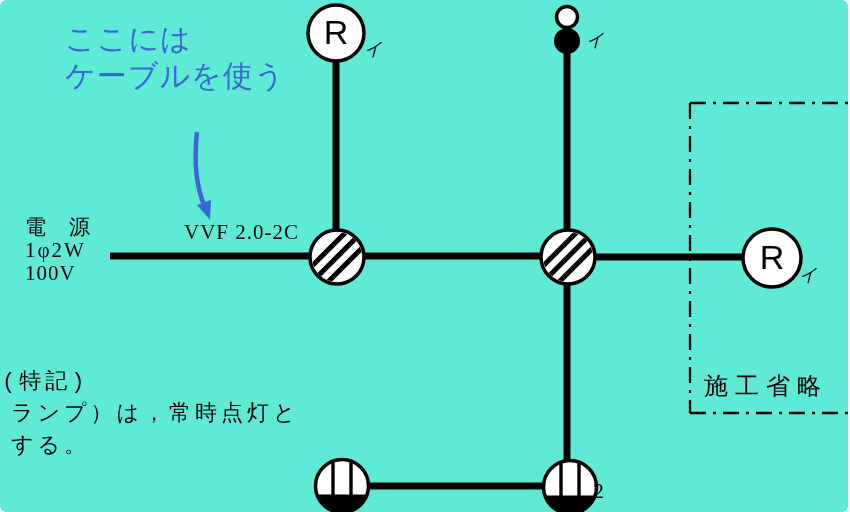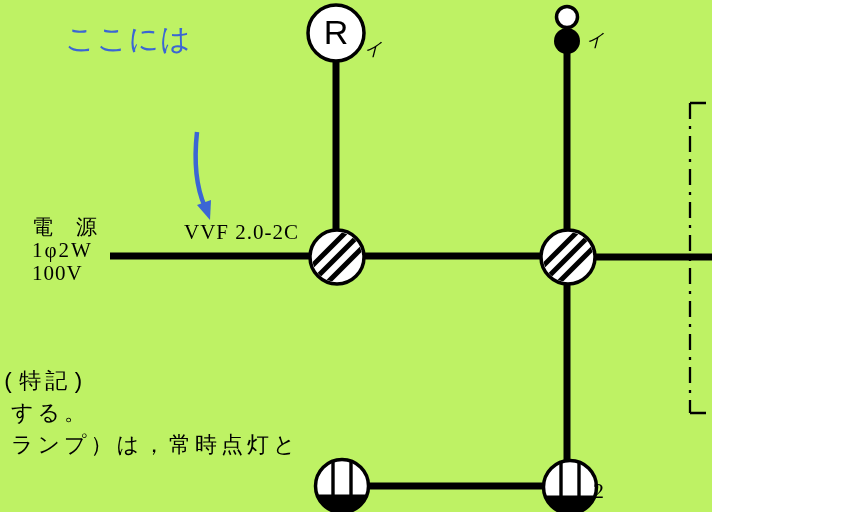--- a/index.html
+++ b/index.html
@@ -1,20 +1,21 @@
 <!DOCTYPE html>
 <html><head>
 <meta charset="utf-8">
 <style>
   html,body{margin:0;padding:0;background:#ffffff;}
   #stage{
-    position:relative;width:712px;height:512px;background:#bef264;
+    position:relative;width:848px;height:512px;background:#5eead4;
     overflow:hidden;
     font-family:"Liberation Serif","DejaVu Serif",serif;
     color:#000;
+    border-radius:6px;
   }
   #diagram-svg{position:absolute;left:0;top:0;}
   .abs{position:absolute;white-space:nowrap;}
   .note-line{
     font-family:"Liberation Sans","DejaVu Sans",sans-serif;
     font-size:30px;line-height:37px;color:#3b66d4;letter-spacing:1px;
   }
   .serif-label{font-size:21px;line-height:23px;letter-spacing:1px;}
   .cable-label{font-size:21px;letter-spacing:1px;}
   .r-letter{
@@ -102,40 +103,42 @@
       <circle cx="570" cy="487" r="26.5" fill="#fff" stroke="#000" stroke-width="3.5"></circle>
       <path d="M594.5,497 A 26.5 26.5 0 0 1 545.5,497 Z" fill="#000"></path>
       <line x1="545.5" y1="497" x2="594.5" y2="497" stroke="#000" stroke-width="3"></line>
       <line x1="561" y1="463" x2="561" y2="497" stroke="#000" stroke-width="3.4"></line>
       <line x1="579" y1="463" x2="579" y2="497" stroke="#000" stroke-width="3.4"></line>
     </g>
   </svg>
 
   <div class="abs" style="left:65px;top:20px;">
     <div class="note-line">ここには</div>
+    <div class="note-line">ケーブルを使う</div>
   </div>
 
-  <div class="abs" style="left:32px;top:216px;">
+  <div class="abs" style="left:25px;top:216px;">
     <div class="serif-label">電　源</div>
     <div class="serif-label" style="letter-spacing:2px;">1φ2W</div>
     <div class="serif-label">100V</div>
   </div>
 
   <div class="abs cable-label" style="left:156px;top:220px;margin-left:28px;">VVF 2.0-2C</div>
 
   <div class="abs r-letter" style="left:336px;top:33px;">R</div>
   <div class="abs mark" style="left:364px;top:37px;">イ</div>
 
   <div class="abs mark" style="left:586px;top:28px;">イ</div>
 
   <div class="abs r-letter" style="left:772px;top:258px;">R</div>
   <div class="abs mark" style="left:799px;top:263px;">イ</div>
 
   <div class="abs count-label" style="left:593px;top:478px;">2</div>
 
+  <div class="abs omission-label" style="left:704px;top:370px;">施工省略</div>
 
   <div class="abs notes" style="left:2px;top:367px;font-family:Liberation Mono, monospace;">
     <div>(特記)</div>
+    <div class="body">ランプ）は，常時点灯と</div>
     <div class="body">する。</div>
-    <div class="body">ランプ）は，常時点灯と</div>
   </div>
 
 </div>
 
 </body></html>

